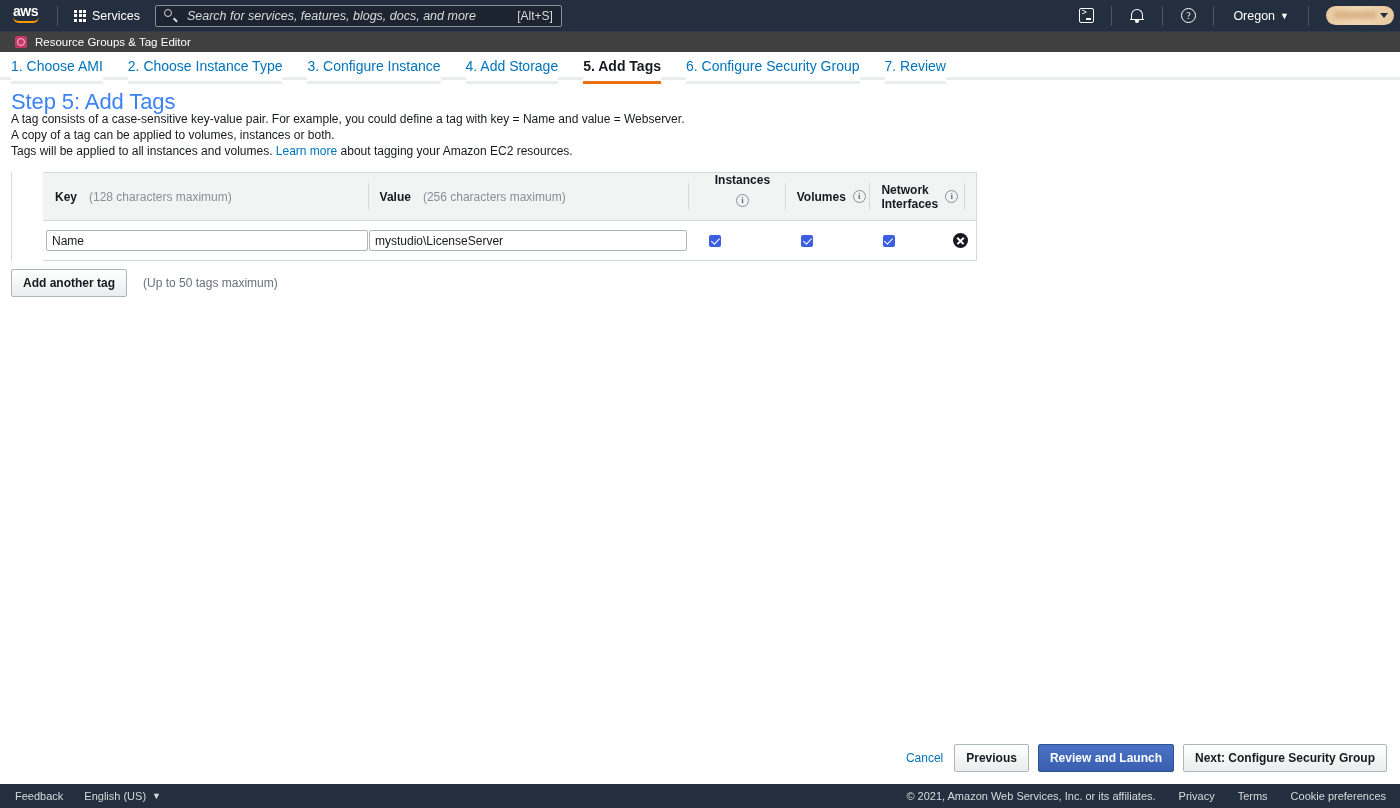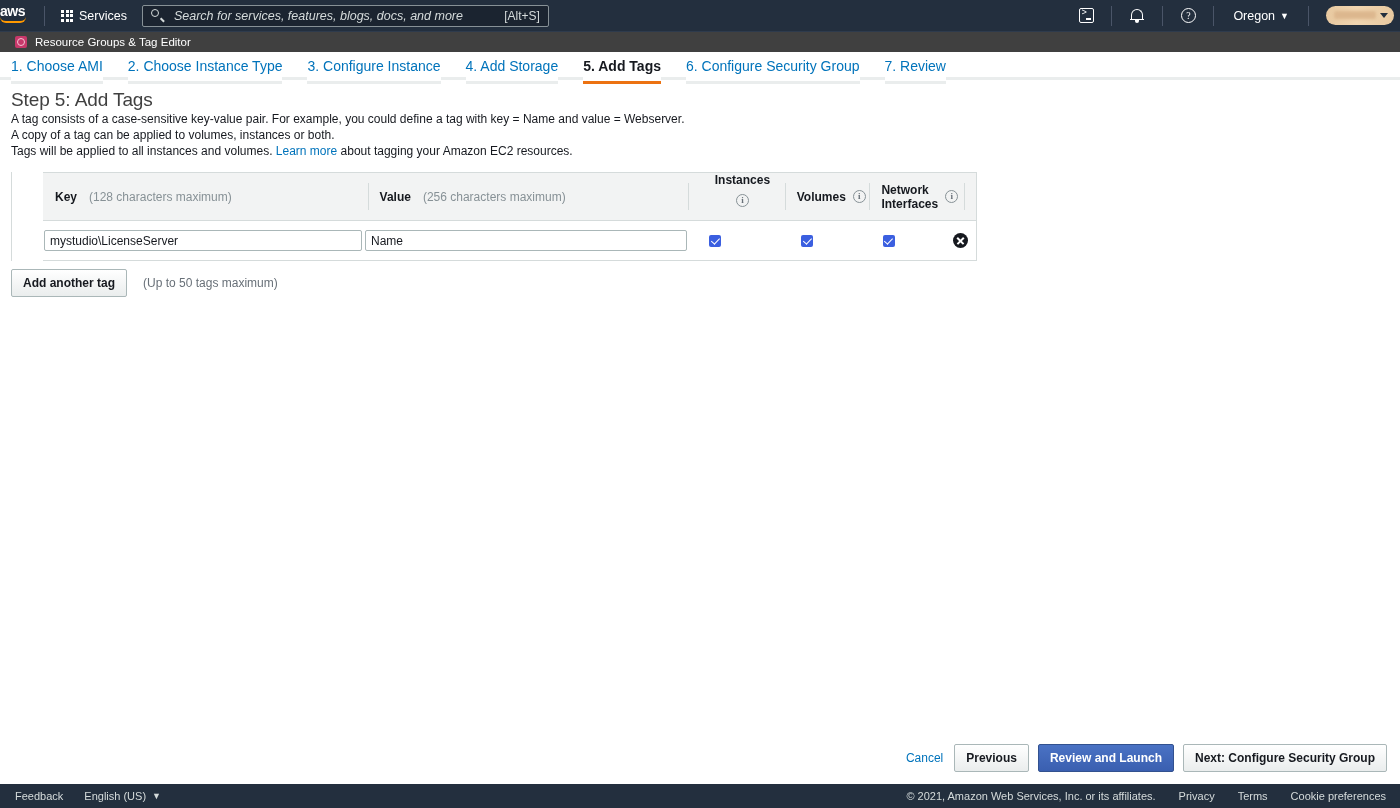--- a/index.html
+++ b/index.html
@@ -13,21 +13,21 @@
   .page { position: relative; width: 1400px; height: 808px; background: #fff; }
 
   
   .topnav {
     position: absolute; top: 0; left: 0;
     width: 1400px; height: 31px;
     background: #232f3e;
     display: flex; align-items: center;
   }
   .aws-logo {
-    width: 34px; height: 21px;
+    margin-left: 13px; width: 34px; height: 21px;
     position: relative; display: block;
   }
   .aws-logo .txt {
     color: #fff; font-size: 14px; font-weight: bold;
     letter-spacing: -0.5px; line-height: 13px; display: block;
     font-family: "Liberation Sans", sans-serif;
   }
   .aws-logo .swoosh {
     display: block; width: 26px; height: 6px; margin-top: -1px;
     border-bottom: 2.5px solid #ff9900;
@@ -151,21 +151,21 @@
   .step {
     font-size: 14px; color: #0073bb; cursor: pointer;
     padding: 0 0 7px 0; white-space: nowrap; position: relative;
     border-bottom: 3px solid #eaeded;
   }
   .step.active { color: #16191f; font-weight: bold; border-bottom-color: #ec7211; }
 
   
   .h1 {
     position: absolute; top: 89px; left: 11px;
-    font-size: 19px; color: #404040; font-weight: normal;
+    font-size: 22px; color: #3b82f6; font-weight: normal;
     letter-spacing: -0.1px;
   }
   .desc { position: absolute; left: 11px; font-size: 12px; color: #16191f; }
   .desc.l1 { top: 112px; }
   .desc.l2 { top: 128px; }
   .desc.l3 { top: 144px; }
   .lnk { color: #0073bb; cursor: pointer; }
 
   
   .panel {
@@ -400,25 +400,25 @@
           <span>Interfaces</span>
         </span>
         <span class="info">i</span>
       </div>
       <div class="th th-end">
         <span class="sep"></span>
       </div>
     </div>
 
     <div class="trow">
+      <div class="cell c-key">
+        <input class="tinput key" type="text" value="Name" style="">
+      </div>
       <div class="cell c-val">
         <input class="tinput val" type="text" value="mystudio\LicenseServer" style="">
-      </div>
-      <div class="cell c-key">
-        <input class="tinput key" type="text" value="Name" style="">
       </div>
       <div class="cell c-inst">
         <span class="cbx"></span>
       </div>
       <div class="cell c-vol">
         <span class="cbx"></span>
       </div>
       <div class="cell c-ni">
         <span class="cbx"></span>
       </div>

